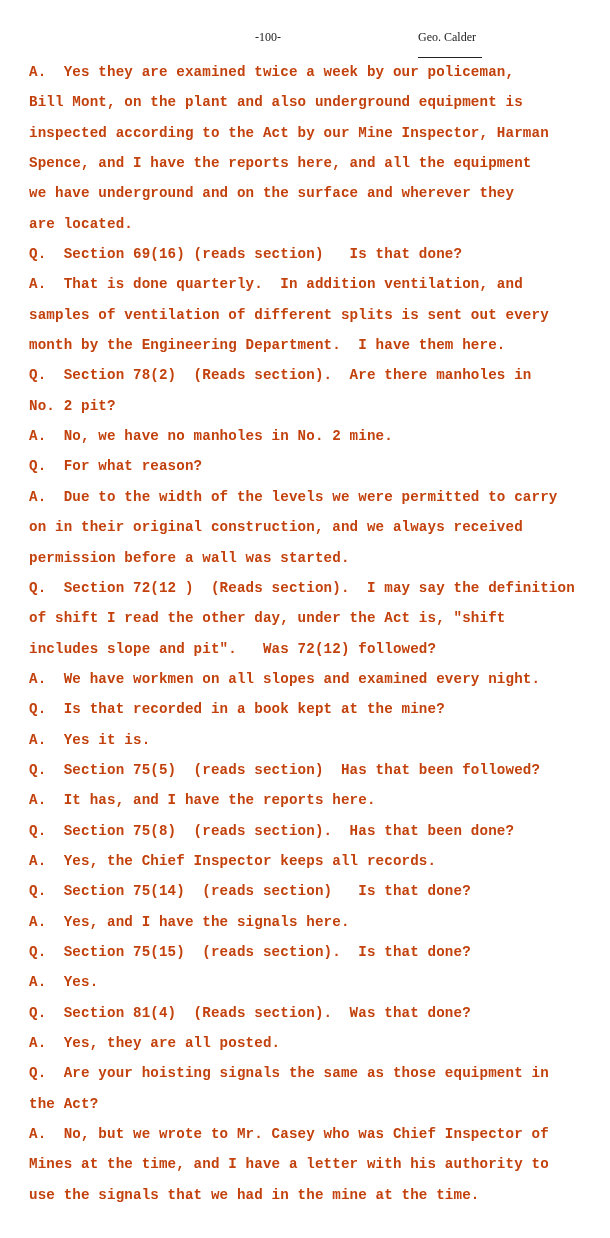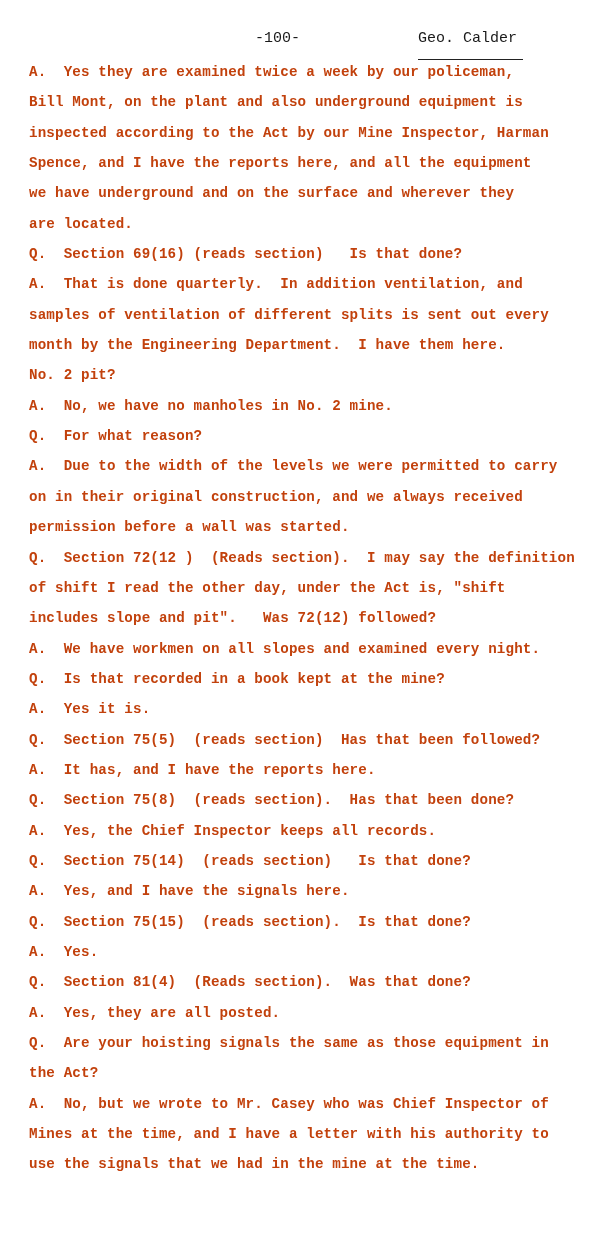--- a/index.html
+++ b/index.html
@@ -1,19 +1,19 @@
 <!DOCTYPE html>
 <html><head>
 <meta charset="utf-8">
 <style>
   html, body { margin: 0; padding: 0; background: #ffffff; }
   body { width: 610px; height: 1238px; overflow: hidden; position: relative;
          font-family: "Liberation Mono", "DejaVu Sans Mono", monospace; color: #1a1a1a; }
   .page { position: absolute; left: 0; top: 0; width: 610px; height: 1238px; }
-  .header { position: absolute; top: 30px; left: 0; width: 610px; height: 20px; font-size: 15px; }
+  .header { position: absolute; top: 30px; left: 0; width: 610px; height: 20px; font-size: 12px; font-family: Liberation Serif, serif; }
   .page-number { position: absolute; left: 255px; top: 0; }
   .witness { position: absolute; left: 418px; top: 0; border-bottom: 1.5px solid #222; padding-right: 6px; padding-bottom: 12px; }
   .body-text { position: absolute; left: 29px; top: 57px; width: 580px; }
   .line { height: 30.35px; line-height: 30.35px; font-size: 14.2px; white-space: pre; letter-spacing: 0.15px; font-weight: bold; color: #c2410c; }
 </style>
 </head>
 <body>
 
 <div class="page">
   <div class="header">
@@ -25,20 +25,21 @@
     <div class="line">A.  Yes they are examined twice a week by our policeman,</div>
     <div class="line">Bill Mont, on the plant and also underground equipment is</div>
     <div class="line">inspected according to the Act by our Mine Inspector, Harman</div>
     <div class="line">Spence, and I have the reports here, and all the equipment</div>
     <div class="line">we have underground and on the surface and wherever they</div>
     <div class="line">are located.</div>
     <div class="line">Q.  Section 69(16) (reads section)   Is that done?</div>
     <div class="line">A.  That is done quarterly.  In addition ventilation, and</div>
     <div class="line">samples of ventilation of different splits is sent out every</div>
     <div class="line">month by the Engineering Department.  I have them here.</div>
+    <div class="line">Q.  Section 78(2)  (Reads section).  Are there manholes in</div>
     <div class="line">No. 2 pit?</div>
     <div class="line">A.  No, we have no manholes in No. 2 mine.</div>
     <div class="line">Q.  For what reason?</div>
     <div class="line">A.  Due to the width of the levels we were permitted to carry</div>
     <div class="line">on in their original construction, and we always received</div>
     <div class="line">permission before a wall was started.</div>
     <div class="line">Q.  Section 72(12 )  (Reads section).  I may say the definition</div>
     <div class="line">of shift I read the other day, under the Act is, "shift</div>
     <div class="line">includes slope and pit".   Was 72(12) followed?</div>
     <div class="line">A.  We have workmen on all slopes and examined every night.</div>

